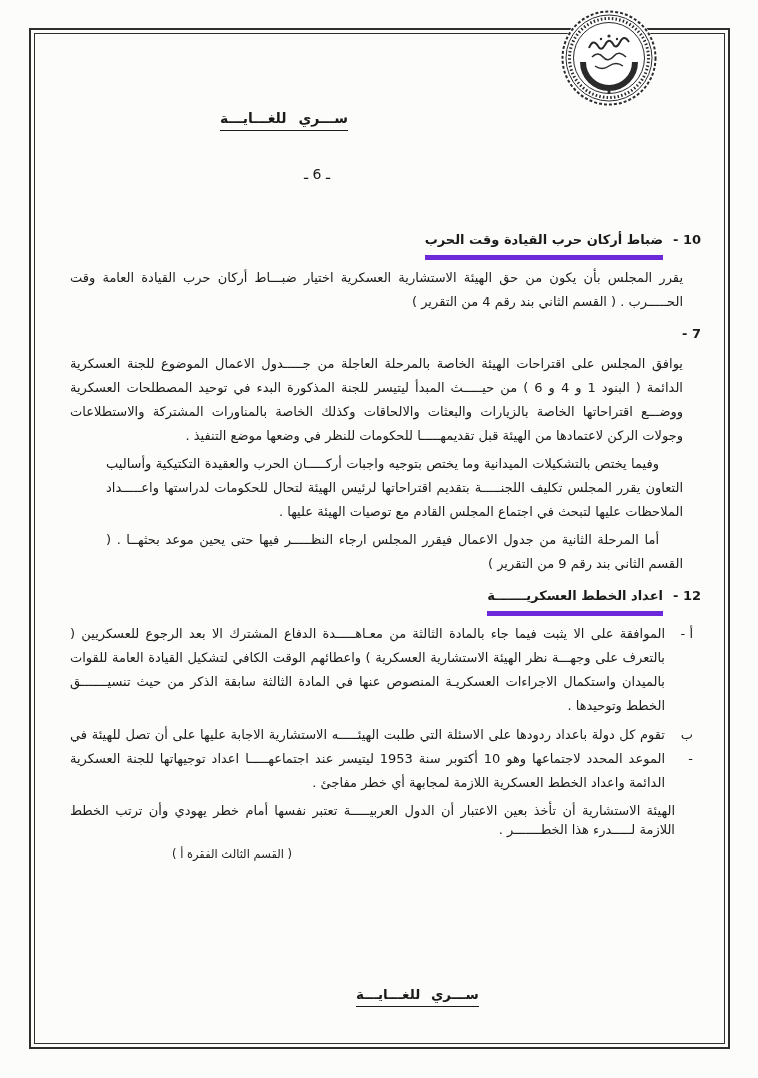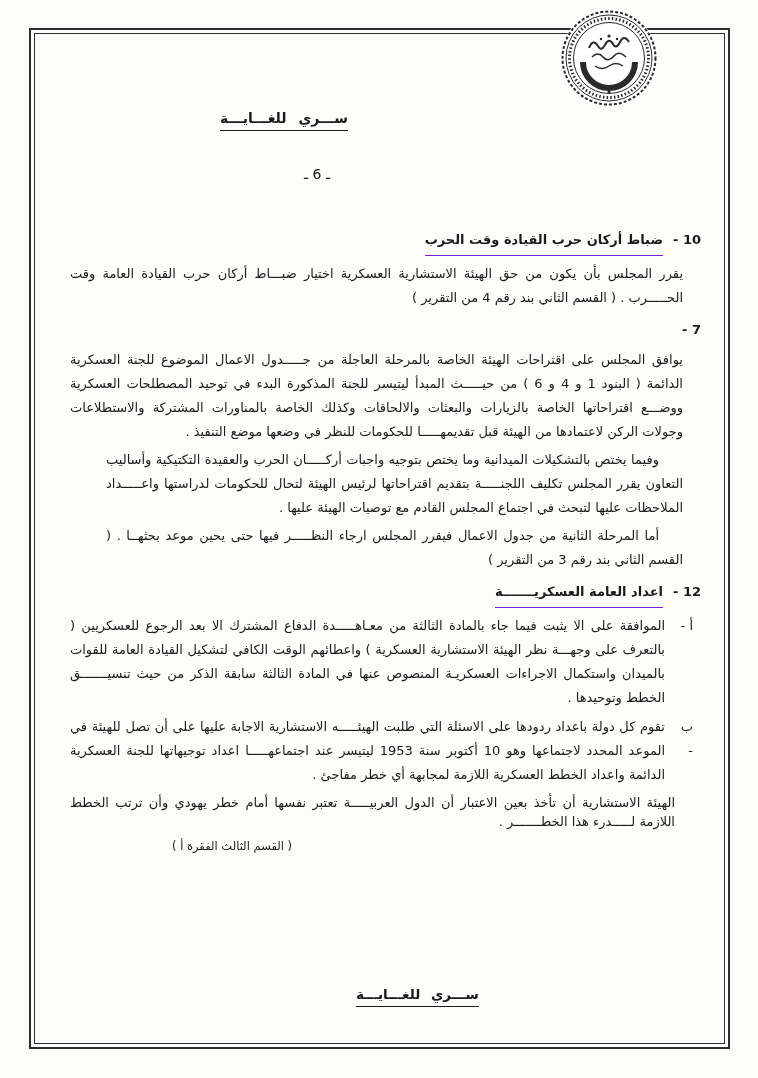--- a/index.html
+++ b/index.html
@@ -40,21 +40,21 @@
   .main {
     position: absolute; top: 220px; right: 57px; left: 70px; bottom: 50px;
     direction: rtl; font-size: 13px; line-height: 24px;
     overflow: hidden;
   }
   .sec-head {
     display: flex; gap: 10px; align-items: baseline;
     font-weight: bold; margin: 8px 0 6px;
   }
   .sec-head .num { flex: 0 0 auto; }
-  .sec-head .title { border-bottom: 1px solid #6d28d9; padding-bottom: 3px; }
+  .sec-head .title { border-bottom: 5px solid #6d28d9; padding-bottom: 3px; }
   .sec-body { margin-left: 0; }
   .para {
     text-align: justify; text-align-last: right;
     margin: 0 18px 4px 0;
   }
   .para.indented { text-indent: 24px; margin-left: 36px; }
   .items { margin: 2px 8px 0 0; }
   .item { display: flex; gap: 8px; margin-bottom: 5px; }
   .item .marker { flex: 0 0 20px; }
   .item .text { flex: 1; text-align: justify; text-align-last: right; }
@@ -112,28 +112,28 @@
     </div>
   </div>
 
   <div>
     <div class="sec-head">
       <span class="num">7 -</span>
     </div>
     <div class="sec-body">
       <div class="para">يوافق المجلس على اقتراحات الهيئة الخاصة بالمرحلة العاجلة من جـــــدول الاعمال الموضوع للجنة العسكرية الدائمة ( البنود 1 و 4 و 6 ) من حيـــــث المبدأ ليتيسر للجنة المذكورة البدء في توحيد المصطلحات العسكرية ووضـــع اقتراحاتها الخاصة بالزيارات والبعثات والالحاقات وكذلك الخاصة بالمناورات المشتركة والاستطلاعات وجولات الركن لاعتمادها من الهيئة قبل تقديمهـــــا للحكومات للنظر في وضعها موضع التنفيذ .</div>
       <div class="para indented">وفيما يختص بالتشكيلات الميدانية وما يختص بتوجيه واجبات أركـــــان الحرب والعقيدة التكتيكية وأساليب التعاون يقرر المجلس تكليف اللجنـــــة بتقديم اقتراحاتها لرئيس الهيئة لتحال للحكومات لدراستها واعـــــداد الملاحظات عليها لتبحث في اجتماع المجلس القادم مع توصيات الهيئة عليها .</div>
-      <div class="para indented">أما المرحلة الثانية من جدول الاعمال فيقرر المجلس ارجاء النظـــــر فيها حتى يحين موعد بحثهــا .   ( القسم الثاني بند رقم 3 من التقرير )</div>
+      <div class="para indented">أما المرحلة الثانية من جدول الاعمال فيقرر المجلس ارجاء النظـــــر فيها حتى يحين موعد بحثهــا .   ( القسم الثاني بند رقم 9 من التقرير )</div>
     </div>
   </div>
 
   <div>
     <div class="sec-head">
       <span class="num">12 -</span>
-      <span class="title">اعداد العامة العسكريـــــــة</span>
+      <span class="title">اعداد الخطط العسكريـــــــة</span>
     </div>
     <div class="items">
       <div class="item">
         <span class="marker">أ -</span>
         <span class="text">الموافقة على الا يثبت فيما جاء بالمادة الثالثة من معـاهـــــدة الدفاع المشترك الا بعد الرجوع للعسكريين ( بالتعرف على وجهـــة نظر الهيئة الاستشارية العسكرية ) واعطائهم الوقت الكافي لتشكيل القيادة العامة للقوات بالميدان واستكمال الاجراءات العسكريـة المنصوص عنها في المادة الثالثة سابقة الذكر من حيث تنسيـــــــق الخطط وتوحيدها .</span>
       </div>
       <div class="item">
         <span class="marker">ب -</span>
         <span class="text">تقوم كل دولة باعداد ردودها على الاسئلة التي طلبت الهيئـــــه الاستشارية الاجابة عليها على أن تصل للهيئة في الموعد المحدد لاجتماعها وهو 10 أكتوبر سنة 1953 ليتيسر عند اجتماعهـــــا اعداد توجيهاتها للجنة العسكرية الدائمة واعداد الخطط العسكرية اللازمة لمجابهة أي خطر مفاجئ .</span>
       </div>

